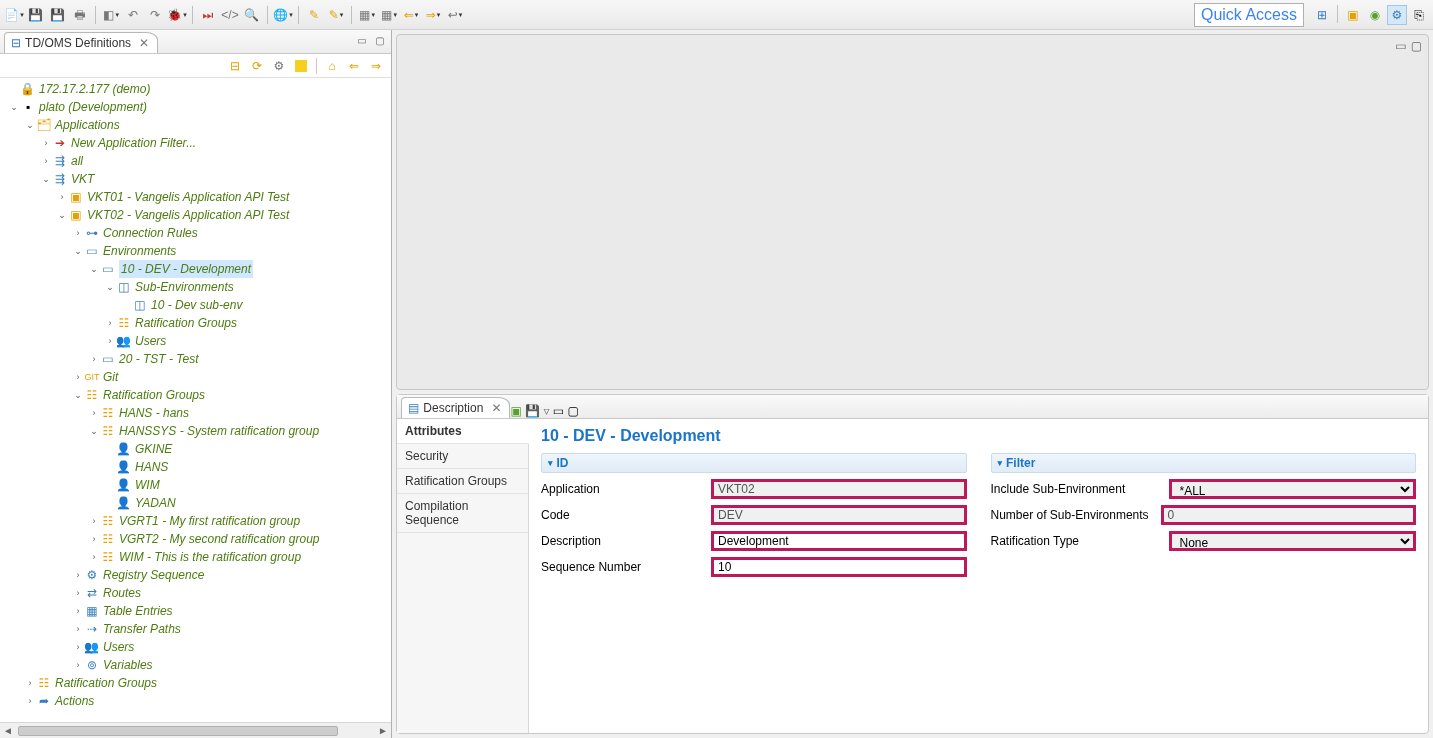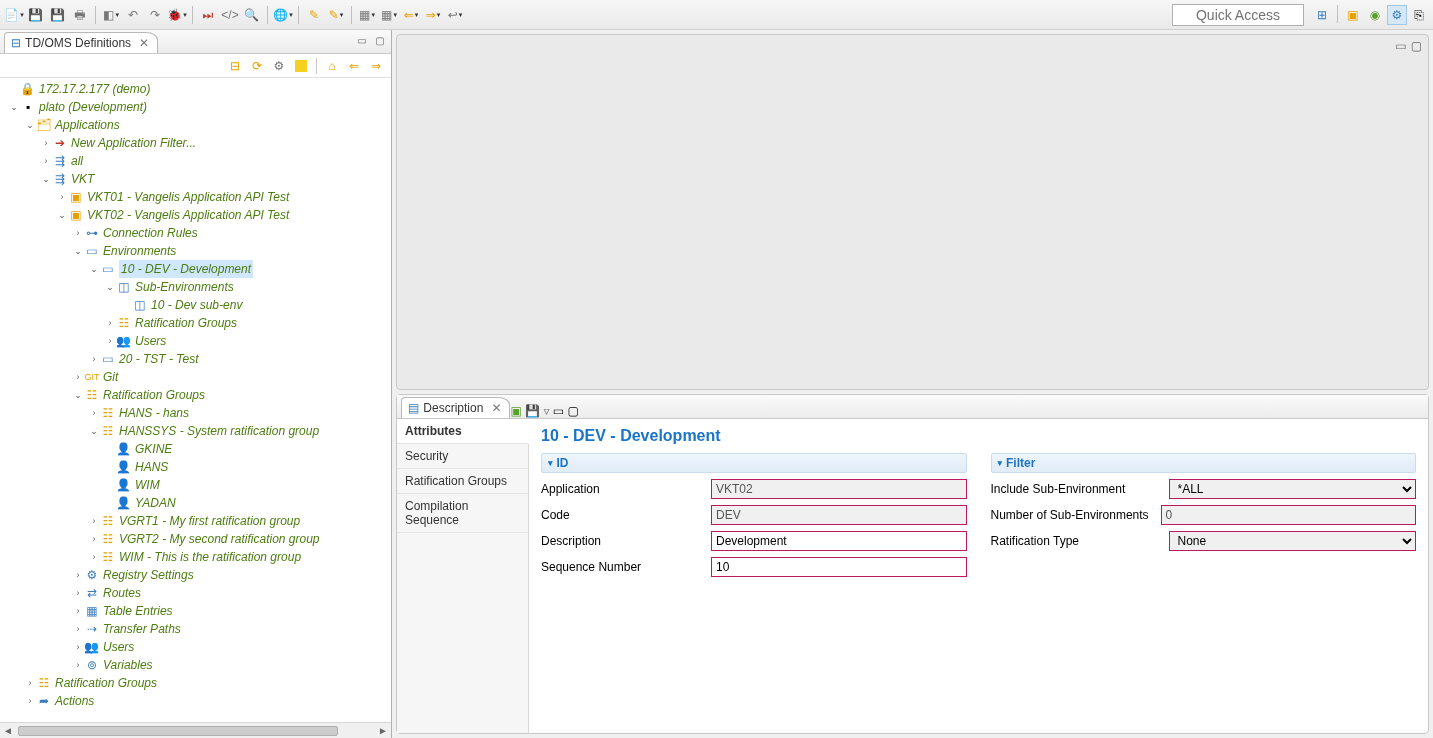--- a/index.html
+++ b/index.html
@@ -5,21 +5,21 @@
 * { box-sizing: border-box; font-family: "Segoe UI", Tahoma, sans-serif; font-size: 12px; }
 html, body { margin: 0; padding: 0; height: 100%; background: #f0f0f0; }
 .workbench { display: flex; flex-direction: column; height: 100vh; }
 
 
 .toolbar { background: linear-gradient(#f7f7f7, #e9e9e9); border-bottom: 1px solid #d0d0d0; height: 30px; display: flex; align-items: center; padding: 0 4px; gap: 2px; }
 .toolbar .tbitem { width: 20px; height: 20px; display: flex; align-items: center; justify-content: center; border-radius: 2px; }
 .toolbar .sep { width: 1px; height: 18px; background: #c0c0c0; margin: 0 3px; }
 .toolbar .drop::after { content: "▾"; font-size: 7px; color: #333; margin-left: 1px; }
 .toolbar .spacer { flex: 1; }
-.quick-access { border: 1px solid #b0b0b0; background: #fff; padding: 2px 23px; font-size: 14px; color: #737373; }
+.quick-access { border: 1px solid #b0b0b0; background: #fff; padding: 2px 6px; font-size: 16px; color: #3b82f6; }
 .persp-icons { display: flex; gap: 2px; margin-left: 6px; }
 .persp-icons .pi { width: 20px; height: 20px; display: flex; align-items: center; justify-content: center; border: 1px solid transparent; }
 .persp-icons .pi.active { background: #d5e8f8; border: 1px solid #a0c8e8; }
 
 
 .main { flex: 1; display: flex; min-height: 0; }
 .left { width: 392px; display: flex; flex-direction: column; border-right: 1px solid #b0b0b0; background: #fff; }
 .right { flex: 1; display: flex; flex-direction: column; min-width: 0; }
 
 
@@ -64,21 +64,21 @@
 
 
 .form { flex: 1; padding: 8px 12px 12px 12px; display: flex; flex-direction: column; }
 .form-title { color: #1a74c7; font-size: 16px; font-weight: 600; margin-bottom: 8px; }
 .sections { display: flex; gap: 24px; }
 .section { flex: 1; min-width: 0; }
 .sec-head { background: linear-gradient(#eef5fc, #e1ecf7); border: 1px solid #c8dcec; padding: 2px 6px; color: #1a74c7; font-weight: bold; display: flex; align-items: center; gap: 4px; border-radius: 2px; margin-bottom: 6px; }
 .sec-head .twi { font-size: 9px; color: #1a74c7; }
 .formrow { display: flex; align-items: center; margin-bottom: 6px; }
 .formrow label { width: 170px; color: #000; }
-.formrow input, .formrow select { flex: 1; height: 20px; border: 1px solid #be185d; padding: 1px 4px; font-size: 12px; background: #fff; }
+.formrow input, .formrow select { flex: 1; height: 20px; border: 3px solid #be185d; padding: 1px 4px; font-size: 12px; background: #fff; }
 .formrow input[readonly], .formrow select[disabled] { background: #f0f0f0; color: #555; }
 .formrow select { background: #f0f0f0; margin-left: 8px; }
 
 
 .g { font-family: "Segoe UI Symbol", sans-serif; font-size: 12px; line-height: 1; }
 .orange { color:#e6a100; }
 .green { color:#5aa02c; }
 .blue { color:#3a7dbd; }
 .red { color:#c0392b; }
 .grey { color:#777; }
@@ -403,21 +403,21 @@
               <span class="ic">
                 <span class="g orange">☷</span>
               </span>
               <span class="lbl">WIM - This is the ratification group</span>
             </div>
           <div class="node" style="padding-left:68px">
               <span class="tw">›</span>
               <span class="ic">
                 <span class="g blue">⚙</span>
               </span>
-              <span class="lbl">Registry Settings</span>
+              <span class="lbl">Registry Sequence</span>
             </div>
           <div class="node" style="padding-left:68px">
               <span class="tw">›</span>
               <span class="ic">
                 <span class="g blue">⇄</span>
               </span>
               <span class="lbl">Routes</span>
             </div>
           <div class="node" style="padding-left:68px">
               <span class="tw">›</span>

